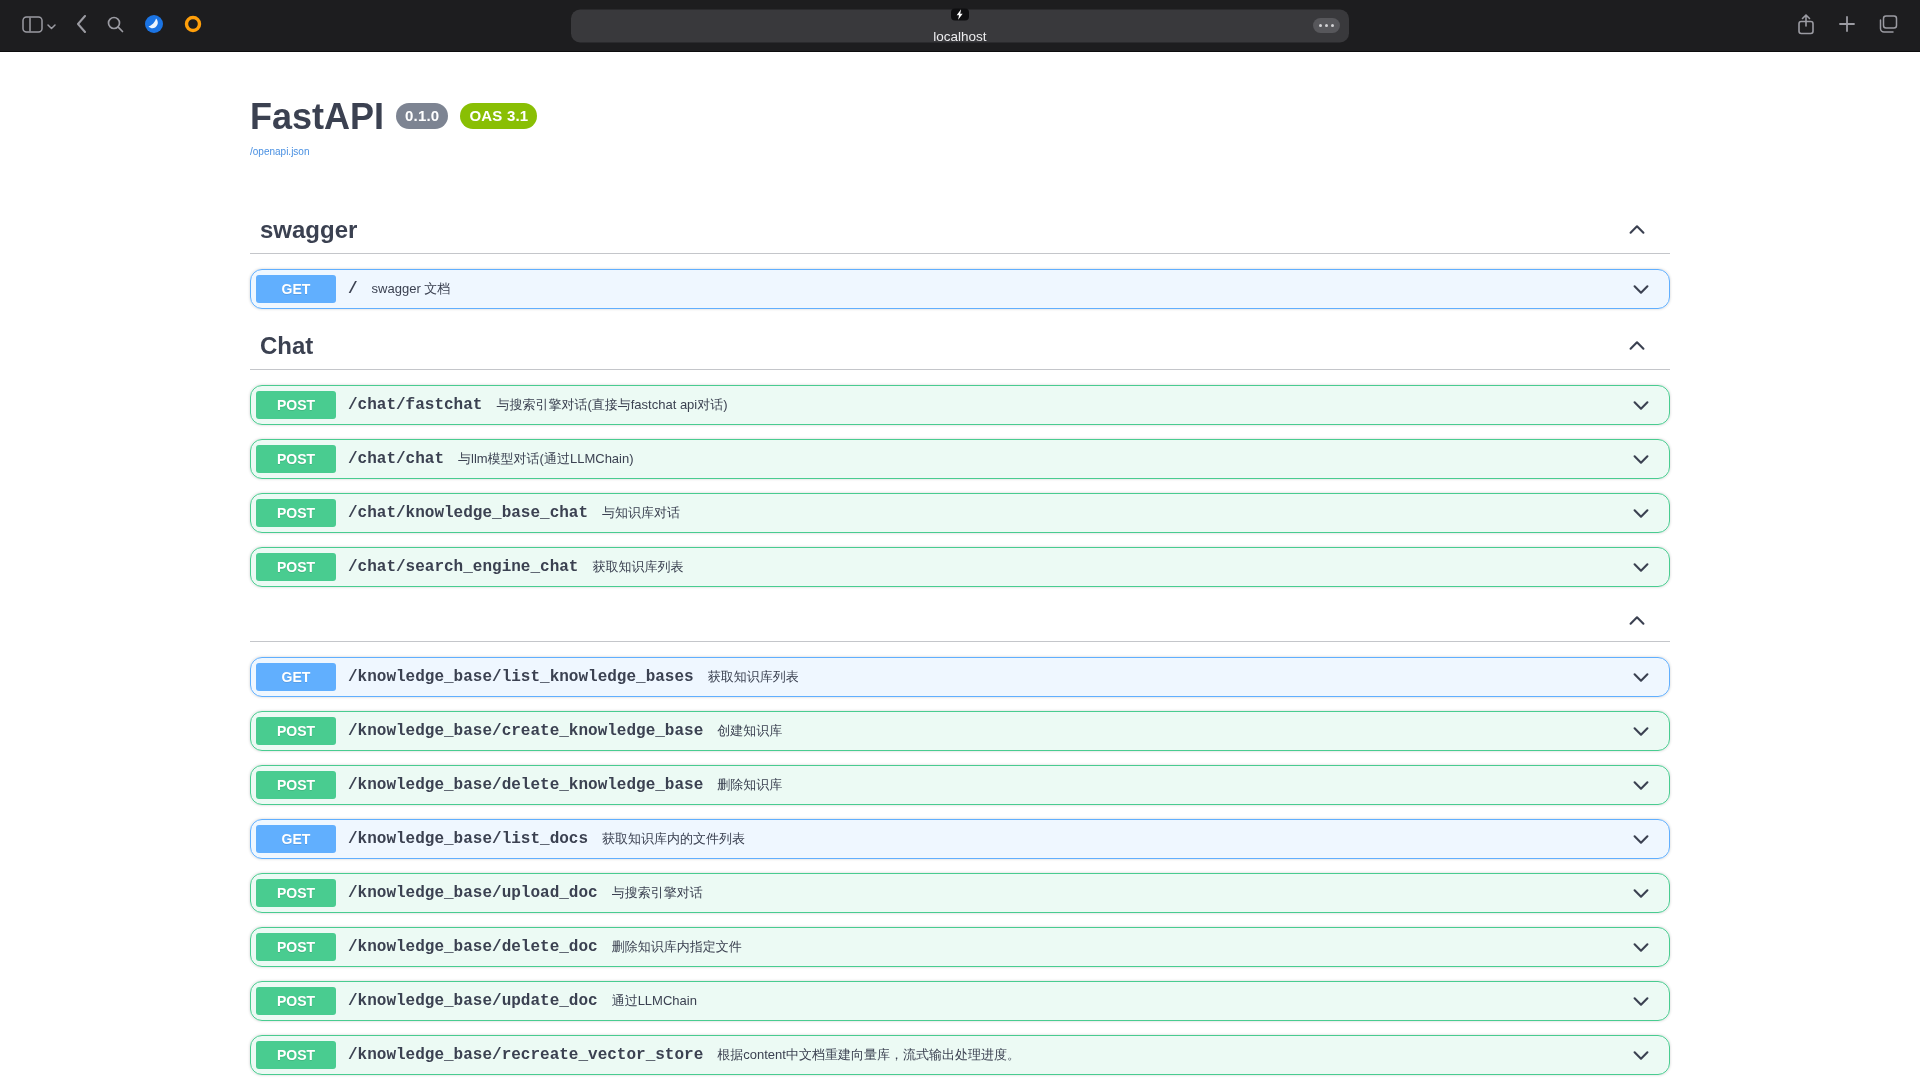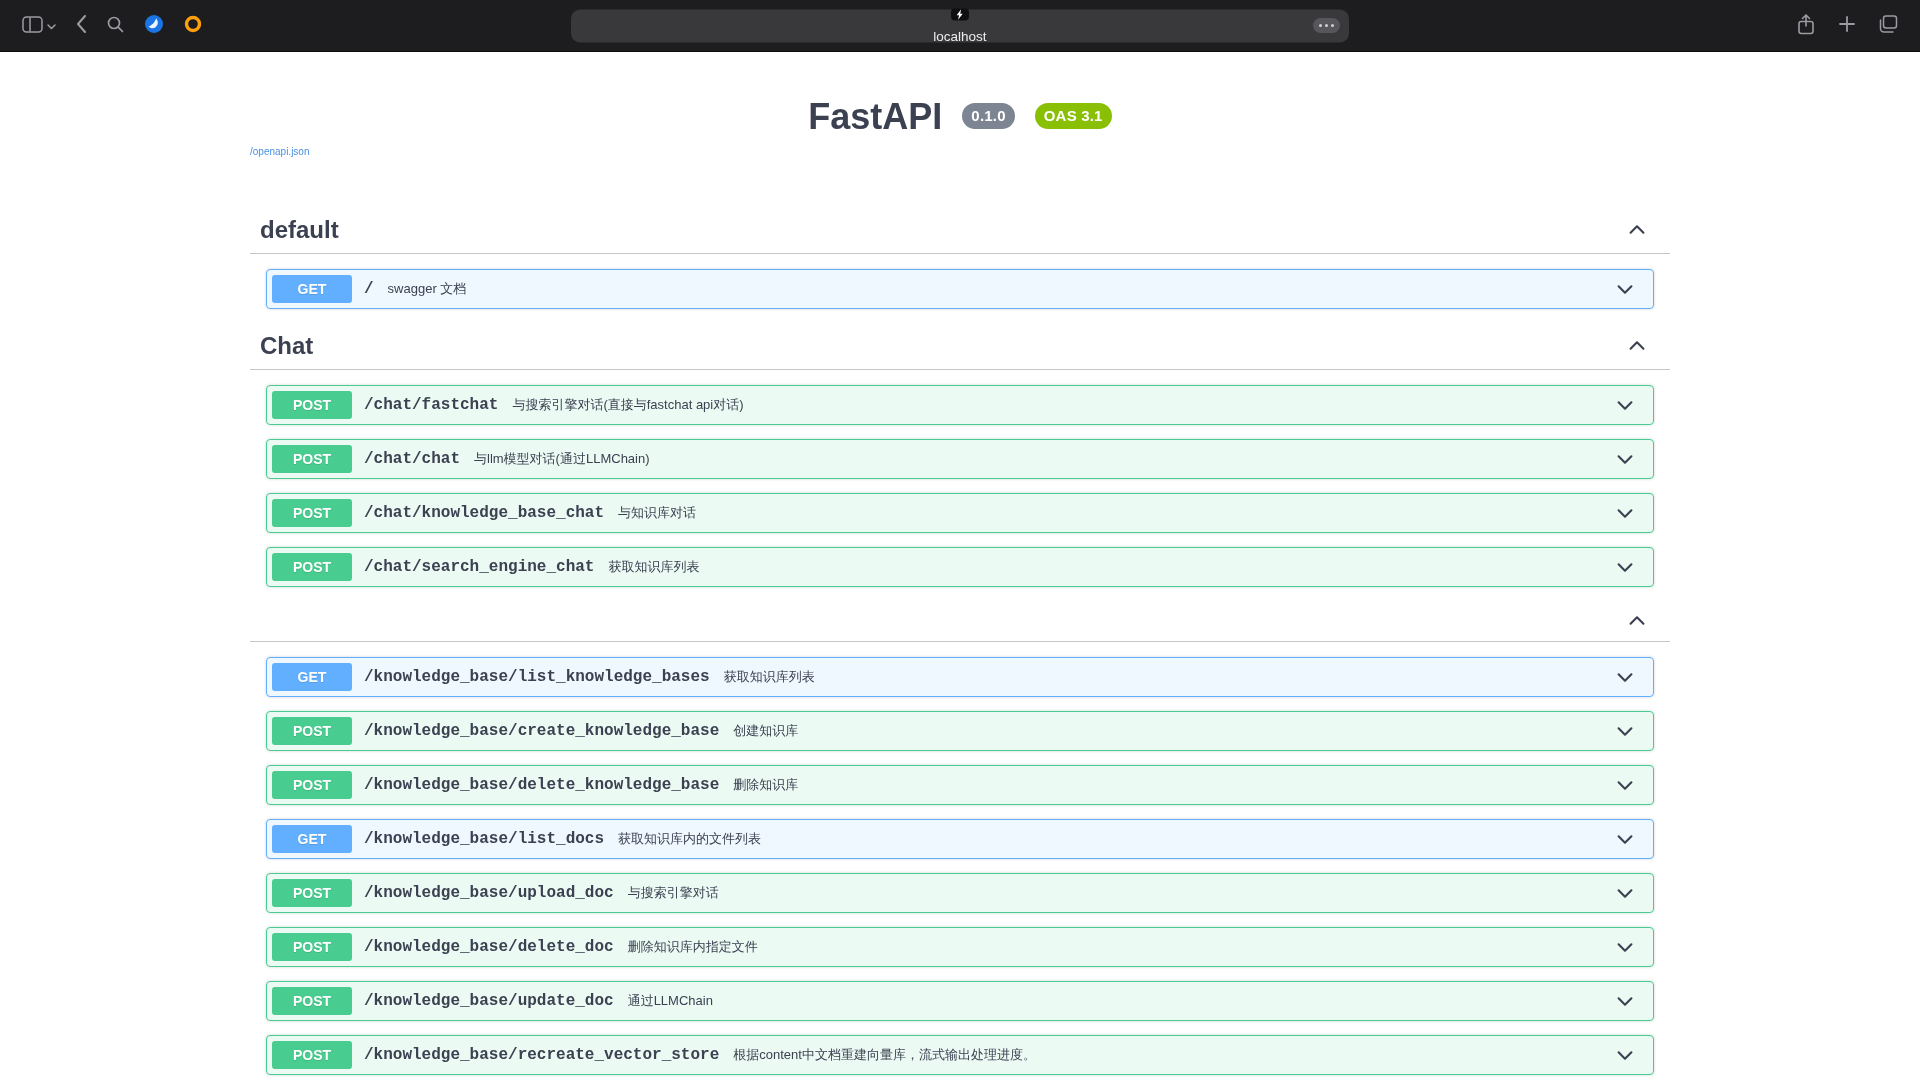--- a/index.html
+++ b/index.html
@@ -26,36 +26,36 @@
              border:0; cursor:pointer; }
   .privacy i { width:3px; height:3px; border-radius:50%; background:#d2d2d5; display:block; }
   .favicon { width:18px; height:18px; border-radius:4px; background:#0e0e10;
              display:flex; align-items:center; justify-content:center; }
 
   
   .page { height:1027px; background:#fff; overflow:hidden; }
   .wrapper { max-width:1460px; margin:0 auto; padding:44px 20px 0; }
 
   .info { margin-bottom:48px; }
-  .title { display:flex; align-items:flex-start; gap:20px;
-           font-size:36px; font-weight:700; color:var(--c-heading,#3b4151); line-height:1.15;justify-content:center; }
+  .title { display:flex; align-items:flex-start; gap:12px;
+           font-size:36px; font-weight:700; color:var(--c-heading,#3b4151); line-height:1.15; }
   .badge { font-size:15px; font-weight:700; color:#fff; border-radius:57px;
            padding:3px 9px; margin-top:7px; line-height:1.3; letter-spacing:.2px; }
   .badge.version { background:var(--c-version_badge,#7d8492); }
   .badge.oas { background:var(--c-oas_badge,#89bf04); }
   .spec-link { display:inline-block; margin-top:9px; font-size:10px;
                color:var(--c-link,#4990e2); cursor:pointer; text-decoration:none; }
 
   .opblock-tag { display:flex; align-items:center; padding:9px 10px;
                  border-bottom:1px solid rgba(59,65,81,.3); margin-bottom:15px; }
   .opblock-tag h3 { font-size:24px; font-weight:700; color:var(--c-heading,#3b4151); }
   .tag-arrow, .op-arrow { margin-left:auto; background:none; border:0; cursor:pointer;
                           display:flex; align-items:center; padding:0 12px 0 0; }
 
-  .opblock { border-radius:4px; margin:0 16px 14px; border:1px solid;
+  .opblock { border-radius:12px; margin:0 0 14px; border:1px solid;
              box-shadow:0 0 3px rgba(0,0,0,.19); }
   .opblock.get  { border-color:var(--c-get,#61affe);  background:rgba(97,175,254,.1); }
   .opblock.post { border-color:var(--c-post,#49cc90); background:rgba(73,204,144,.1); }
   .op-summary { display:flex; align-items:center; padding:5px; cursor:pointer; }
   .method { font-size:14px; font-weight:700; min-width:80px; text-align:center;
             padding:6px 0; border-radius:3px; color:#fff;
             text-shadow:0 1px 0 rgba(0,0,0,.1); }
   .opblock.get  .method { background:var(--c-get,#61affe); }
   .opblock.post .method { background:var(--c-post,#49cc90); }
   .op-path { font-family:"Liberation Mono","DejaVu Sans Mono",monospace;
@@ -163,21 +163,21 @@
       <h1 class="title">
         <span>FastAPI</span>
         <span class="badge version">0.1.0</span>
         <span class="badge oas">OAS 3.1</span>
       </h1>
       <a class="spec-link">/openapi.json</a>
     </div>
 
     <section>
       <div class="opblock-tag">
-        <h3>default</h3>
+        <h3>swagger</h3>
         <button class="tag-arrow">
           <svg width="22" height="22" viewBox="0 0 24 24">
               <path d="M5 15l7-7 7 7" fill="none" stroke="#3b4151" stroke-width="2.3" stroke-linecap="round" stroke-linejoin="round"></path>
             </svg>
         </button>
       </div>
       <div class="opblock get">
         <div class="op-summary">
           <span class="method">GET</span>
           <span class="op-path">/</span>

